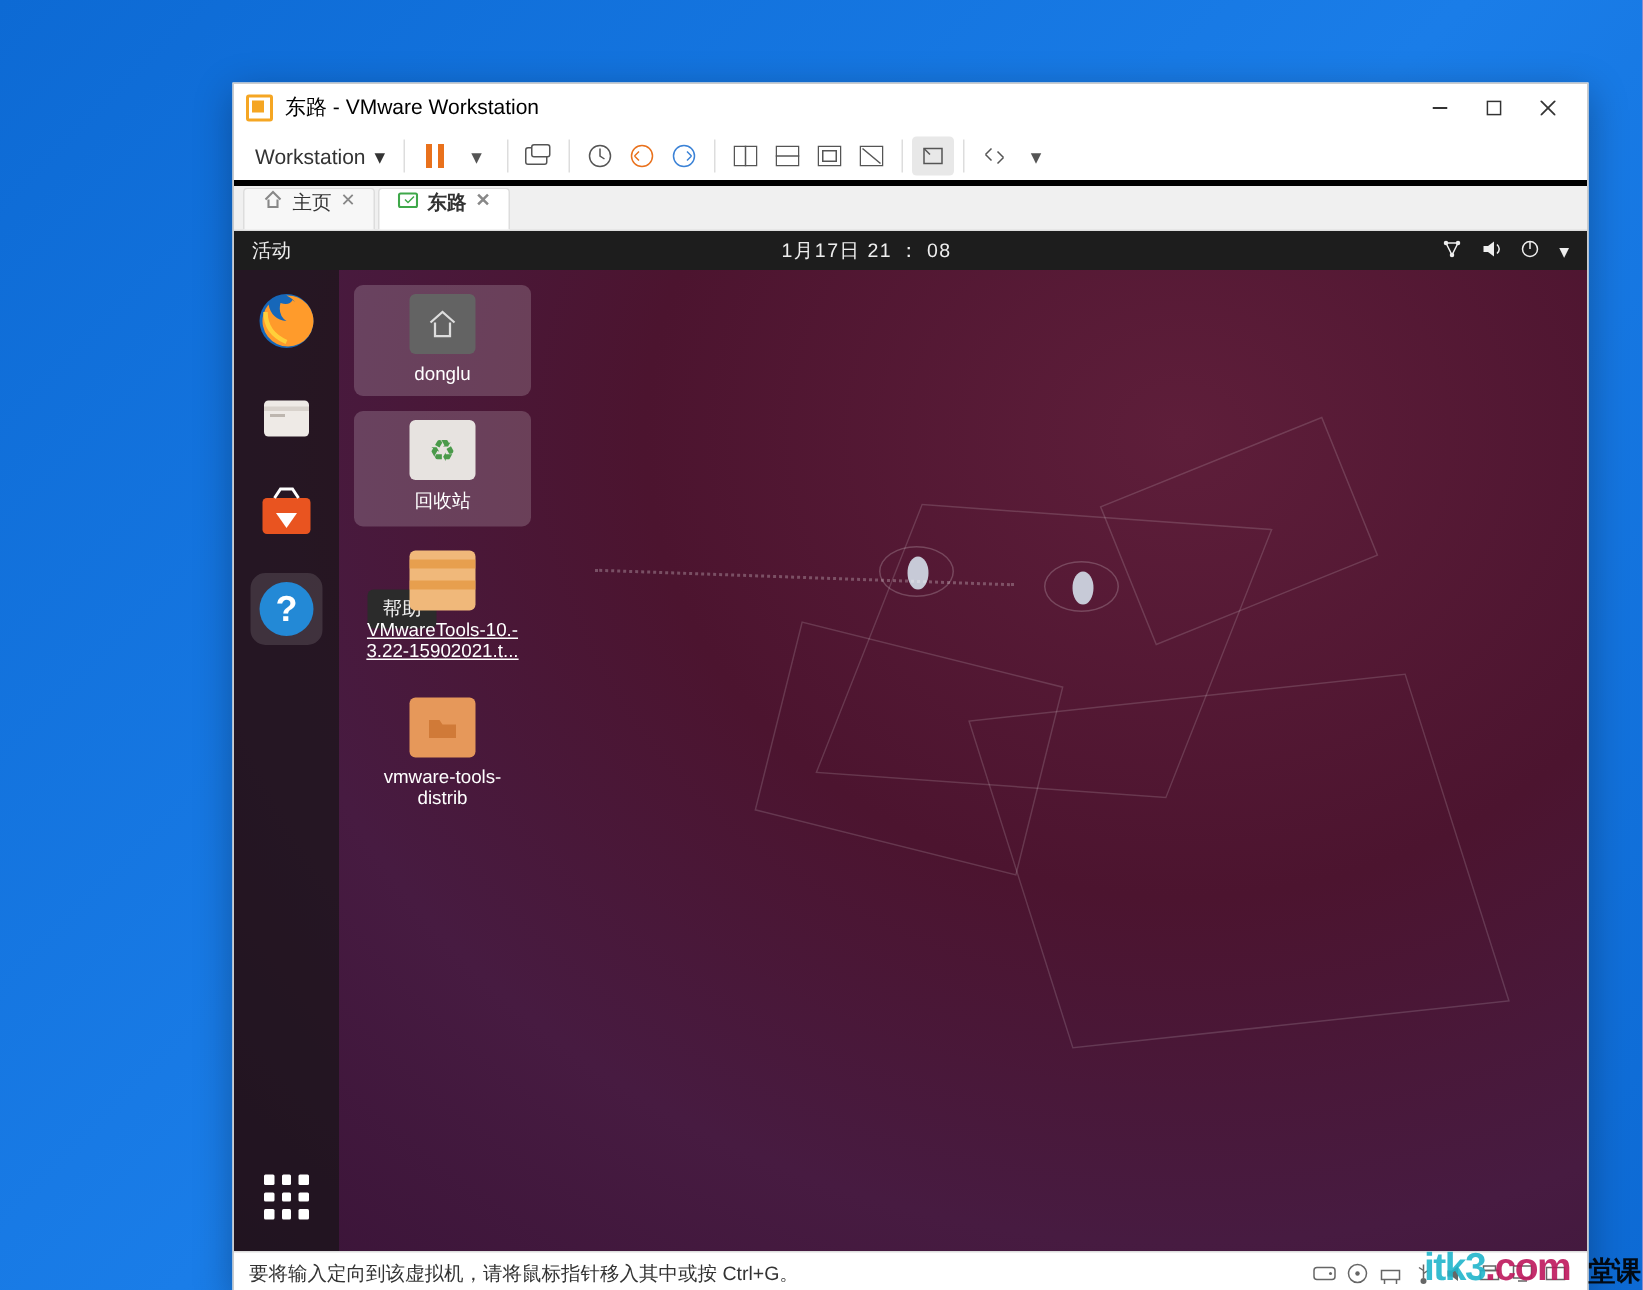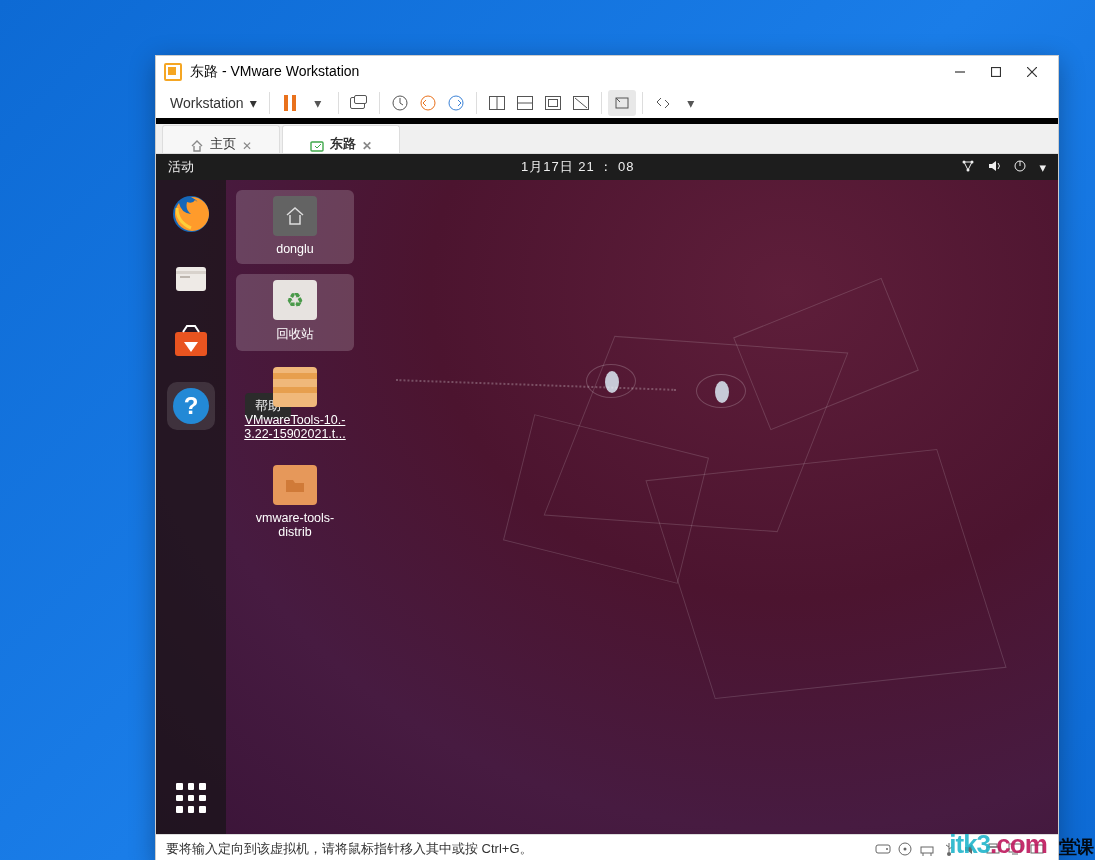--- a/index.html
+++ b/index.html
@@ -44,21 +44,21 @@
   width: 36px; height: 24px;
   display: flex; align-items: center; justify-content: center;
   color: #333;
 }
 .toolbar {
   height: 36px;
   display: flex; align-items: center;
   padding: 0 8px;
   gap: 0;
   color: #333;
-  border-bottom: 6px solid #000000;
+  border-bottom: 4px solid #000000;
 }
 .toolbar .menu {
   display: flex; align-items: center; gap: 6px;
   padding: 4px 6px;
   font-size: 14px;
 }
 .toolbar .sep {
   width: 1px; height: 22px;
   background: #ddd;
   margin: 0 6px;
@@ -73,22 +73,22 @@
 .tabs {
   height: 30px;
   background: #f0f0f0;
   display: flex; align-items: flex-end;
   padding: 0 6px;
   gap: 2px;
   border-bottom: 1px solid #ddd;
 }
 .tab {
   height: 28px;
-  padding: 0 27px;
-  display: flex; align-items: flex-end; gap: 6px;
+  padding: 0 12px;
+  display: flex; align-items: flex-start; gap: 6px;
   background: #f7f7f7;
   border: 1px solid #ddd;
   border-bottom: none;
   border-radius: 3px 3px 0 0;
   font-size: 13px;
   color: #333;
 }
 .tab.active { background: #fff; font-weight: 600;}
 .tab .tab-ic { width: 14px; height: 14px; }
 .tab .close { color: #888; font-size: 12px; }

